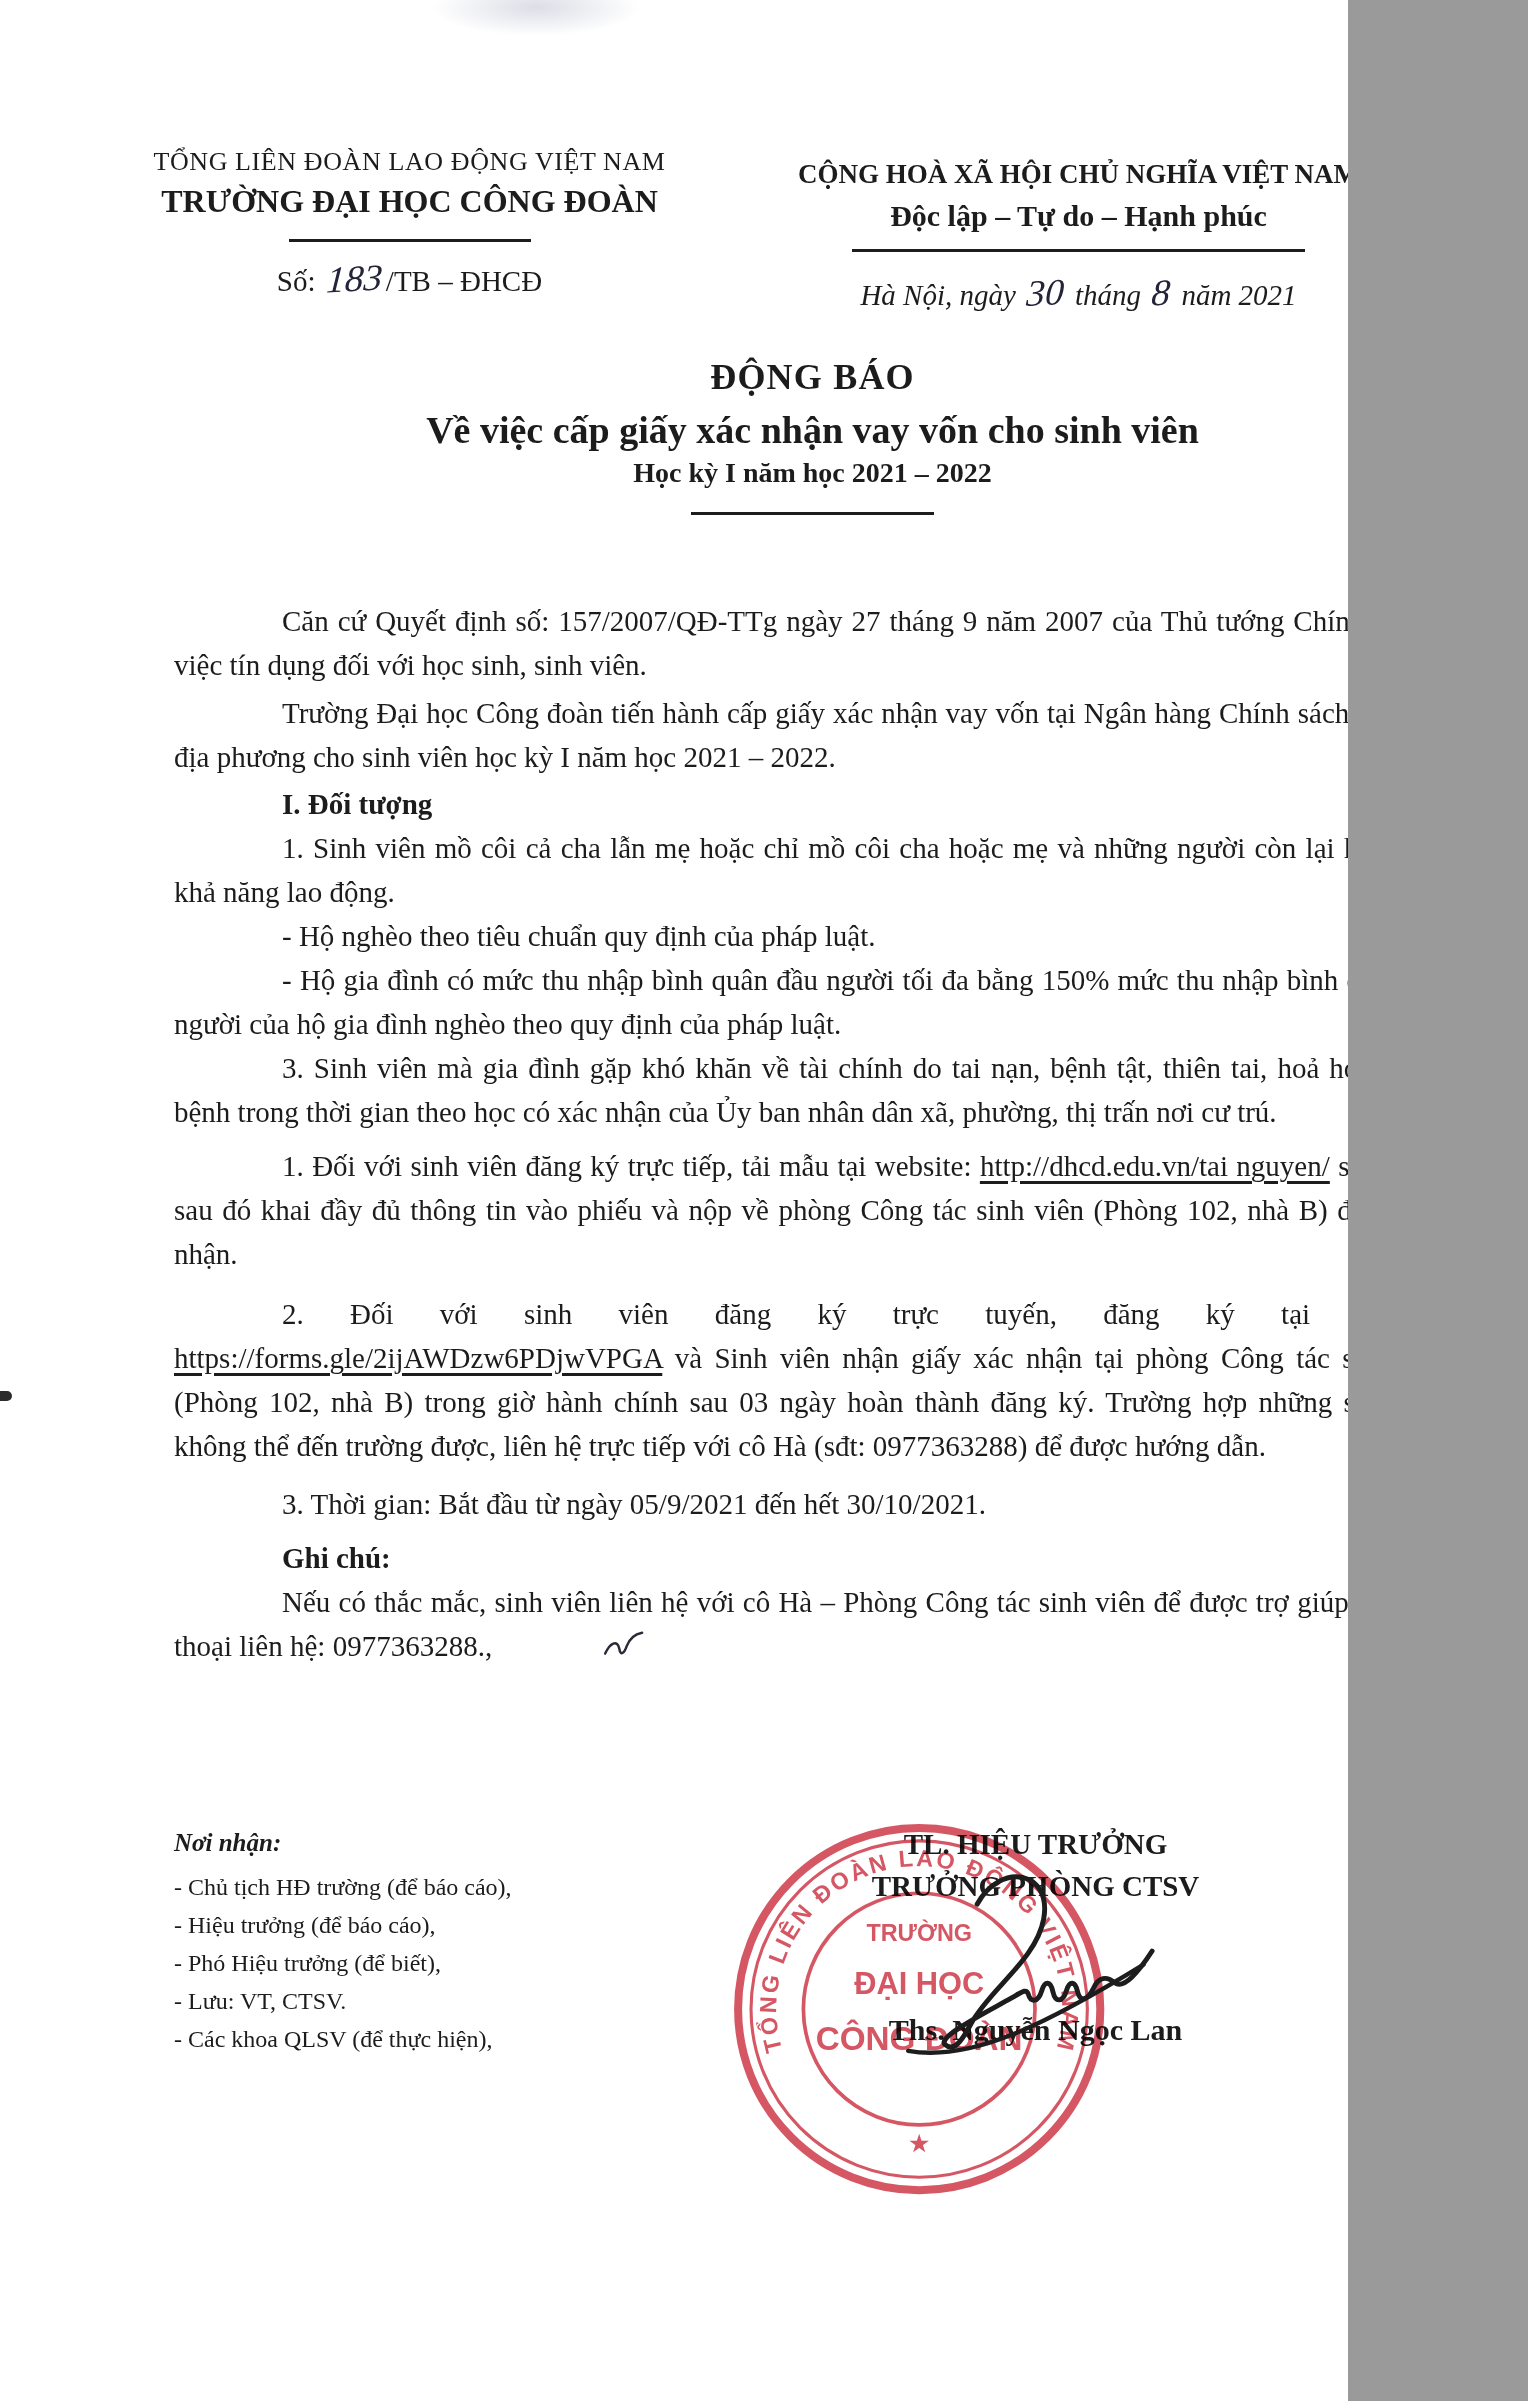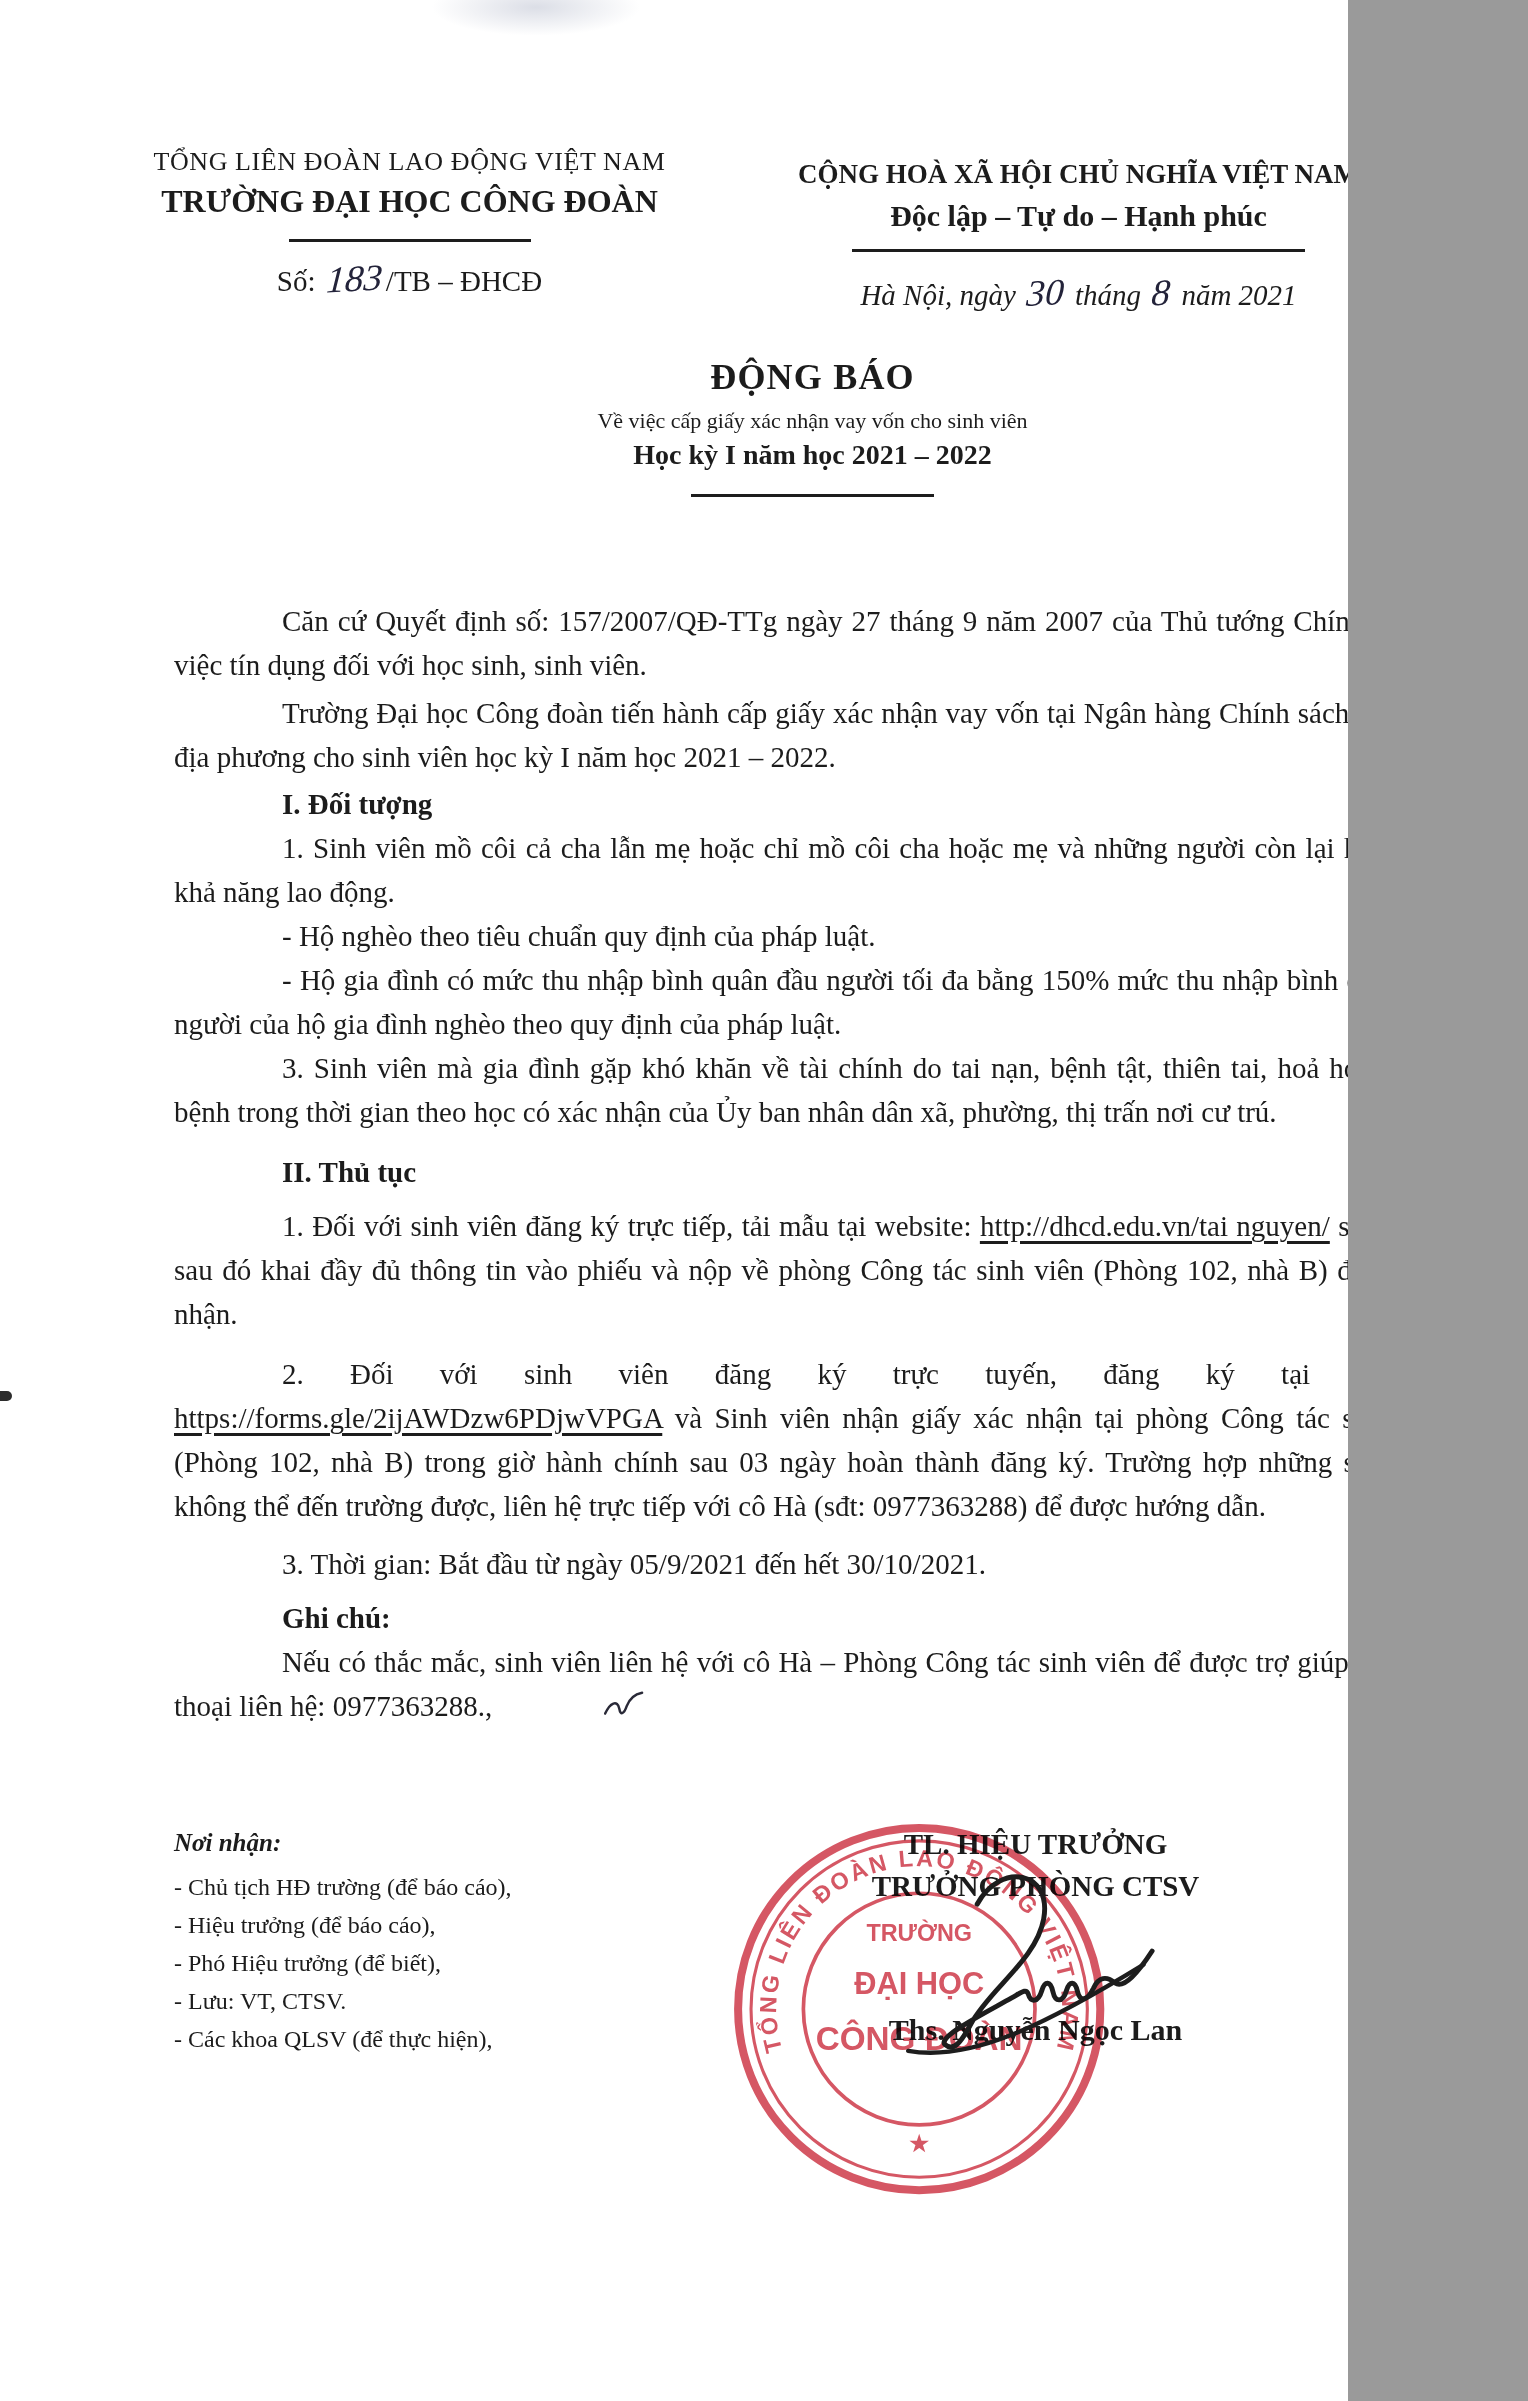--- a/index.html
+++ b/index.html
@@ -38,21 +38,21 @@
     font-style:italic;
     font-size:1.28em;
     transform:skewX(-7deg) rotate(-3deg);
     color:#23233a;
     line-height:0;
     padding:0 3.7px;
   }
   
   .title-block{position:absolute;left:173px;top:356px;width:1279px;text-align:center;}
   .title-block .main{font-size:36px;font-weight:bold;letter-spacing:1.2px;}
-  .title-block .sub1{font-size:22px;font-weight:normal;margin-top:10px;}
+  .title-block .sub1{font-size:38px;font-weight:bold;margin-top:10px;}
   .title-block .sub2{font-size:28px;font-weight:bold;margin-top:5px;}
   .title-block .rule{width:243px;border-top:3.7px solid #1d1d1d;margin:23.4px auto 0;}
 
   
   .body-text{
     position:absolute;left:174px;top:599px;width:1279px;
     font-size:29px;line-height:44px;text-align:justify;
   }
   .body-text p{margin:0;text-indent:108px;}
   .body-text p.head{font-weight:bold;}
@@ -119,21 +119,20 @@
   </div>
 
   <div class="body-text">
     <p>Căn cứ Quyết định số: 157/2007/QĐ-TTg ngày 27 tháng 9 năm 2007 của Thủ tướng Chính phủ về việc tín dụng đối với học sinh, sinh viên.</p>
     <p class="m6">Trường Đại học Công đoàn tiến hành cấp giấy xác nhận vay vốn tại Ngân hàng Chính sách xã hội ở địa phương cho sinh viên học kỳ I năm học 2021 – 2022.</p>
     <p class="head m6">I. Đối tượng</p>
     <p>1. Sinh viên mồ côi cả cha lẫn mẹ hoặc chỉ mồ côi cha hoặc mẹ và những người còn lại không có khả năng lao động.</p>
     <p>- Hộ nghèo theo tiêu chuẩn quy định của pháp luật.</p>
     <p>- Hộ gia đình có mức thu nhập bình quân đầu người tối đa bằng 150% mức thu nhập bình quân đầu người của hộ gia đình nghèo theo quy định của pháp luật.</p>
     <p>3. Sinh viên mà gia đình gặp khó khăn về tài chính do tai nạn, bệnh tật, thiên tai, hoả hoạn, dịch bệnh trong thời gian theo học có xác nhận của Ủy ban nhân dân xã, phường, thị trấn nơi cư trú.</p>
-    <p class="head m26">II. Thủ tục</p>
     <p class="m16"><span>1. Đối với sinh viên đăng ký trực tiếp, tải mẫu tại website: </span><span class="link">http://dhcd.edu.vn/tai nguyen/</span><span> sinh vien; sau đó khai đầy đủ thông tin vào phiếu và nộp về phòng Công tác sinh viên (Phòng 102, nhà B) để ký xác nhận.</span></p>
     <p class="m26"><span>2. Đối với sinh viên đăng ký trực tuyến, đăng ký tại website: </span><span class="link">https://forms.gle/2ijAWDzw6PDjwVPGA</span><span> và Sinh viên nhận giấy xác nhận tại phòng Công tác sinh viên (Phòng 102, nhà B) trong giờ hành chính sau 03 ngày hoàn thành đăng ký. Trường hợp những sinh viên không thể đến trường được, liên hệ trực tiếp với cô Hà (sđt: 0977363288) để được hướng dẫn.</span></p>
     <p class="m22">3. Thời gian: Bắt đầu từ ngày 05/9/2021 đến hết 30/10/2021.</p>
     <p class="head m16">Ghi chú:</p>
     <p><span>Nếu có thắc mắc, sinh viên liên hệ với cô Hà – Phòng Công tác sinh viên để được trợ giúp, Số điện thoại liên hệ: 0977363288.,</span><span class="flourish"><svg width="46" height="32" viewBox="0 0 74 52">
             <path d="M8 40 C 16 22, 28 17, 31 32 C 33 44, 39 40, 43 28 C 48 14, 58 8, 68 6" stroke="#2a2a38" stroke-width="4" fill="none" stroke-linecap="round"></path>
           </svg></span></p>
   </div>
 
   <div class="recipients">

